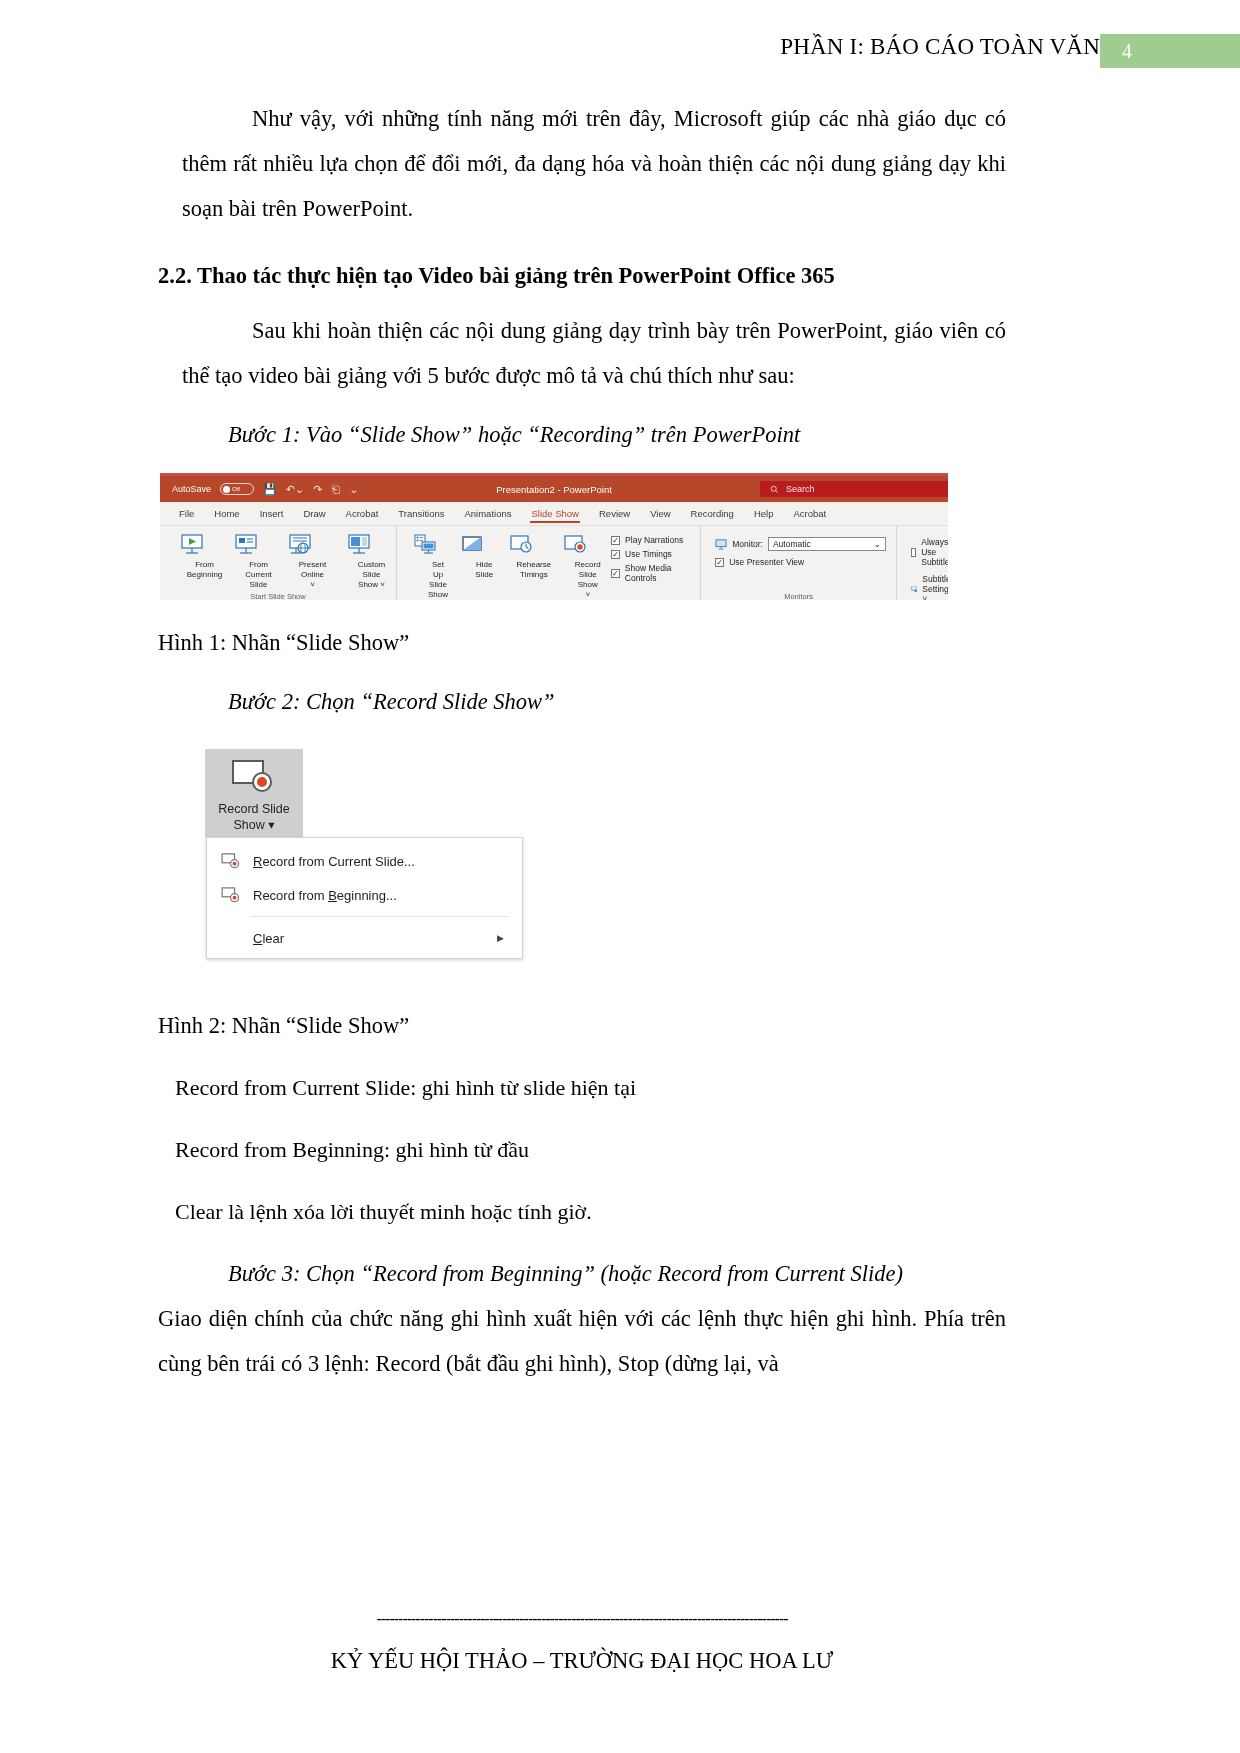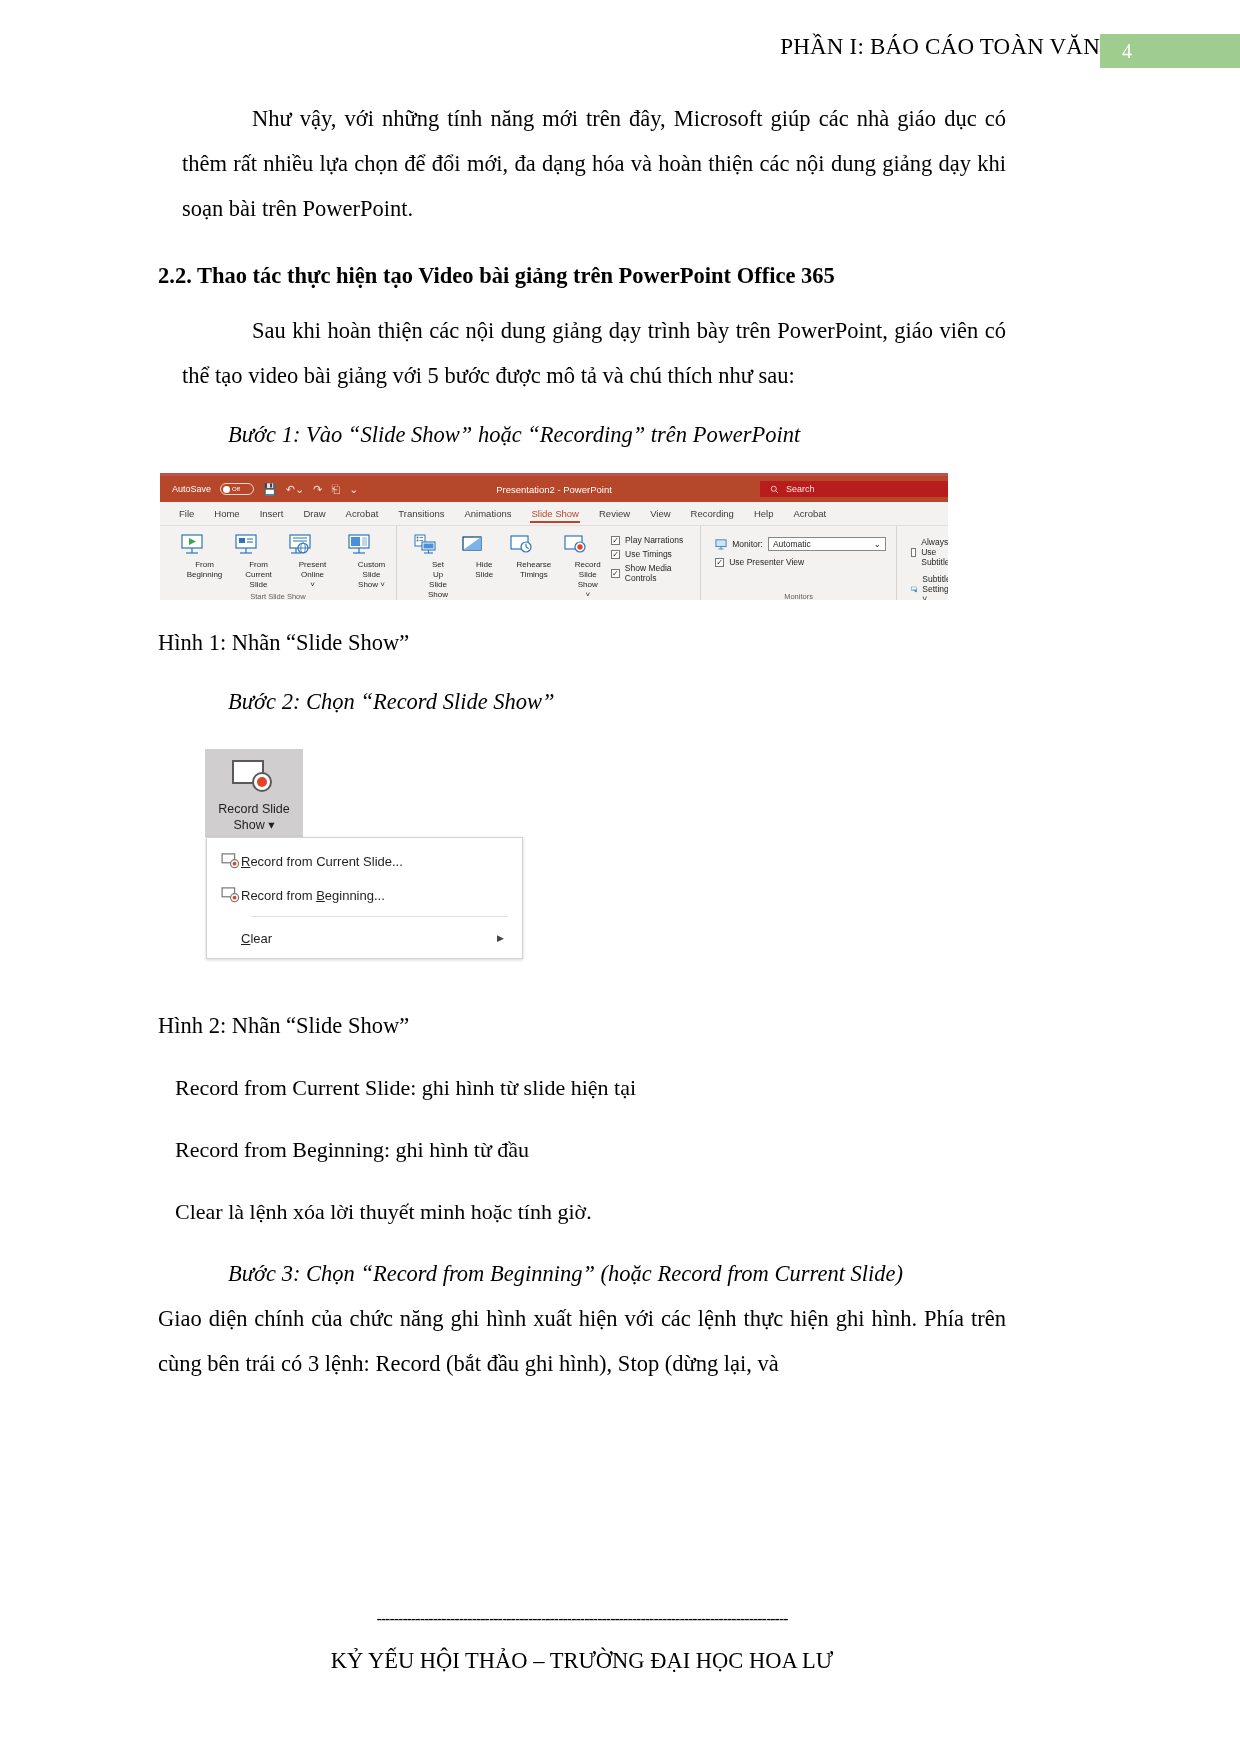--- a/index.html
+++ b/index.html
@@ -152,21 +152,21 @@
     align-items: center; justify-content: flex-start; padding-top: 9px; gap: 5px;
   }
   .rec-btn-label { font-size: 12.5px; color: #1f1f1f; text-align: center; line-height: 16px; }
   .rec-menu {
     position: absolute; left: 1px; top: 88px; width: 317px; height: 122px;
     background: #ffffff; border: 1px solid #d4d4d4;
     box-shadow: 0 1px 3px rgba(0,0,0,.18);
     padding-top: 6px;
   }
   .rec-menu-item {
-    height: 34px; display: flex; align-items: center; 
+    height: 34px; display: flex; align-items: center; gap: 12px;
     padding-left: 14px; font-size: 13px; color: #1f1f1f;
   }
   .rec-menu-item .lbl u { text-decoration: underline; }
   .rec-sep { height: 1px; background: #e2e2e2; margin: 4px 14px 4px 44px; }
   .submenu-arrow { margin-left: auto; margin-right: 18px; font-size: 9px; color: #444; }
 
   
   .footer { position: absolute; left: 158px; top: 1610px; width: 848px; text-align: center; }
   .footer-rule {
     font-family: "Liberation Sans", sans-serif; font-size: 16px; color: #000;

